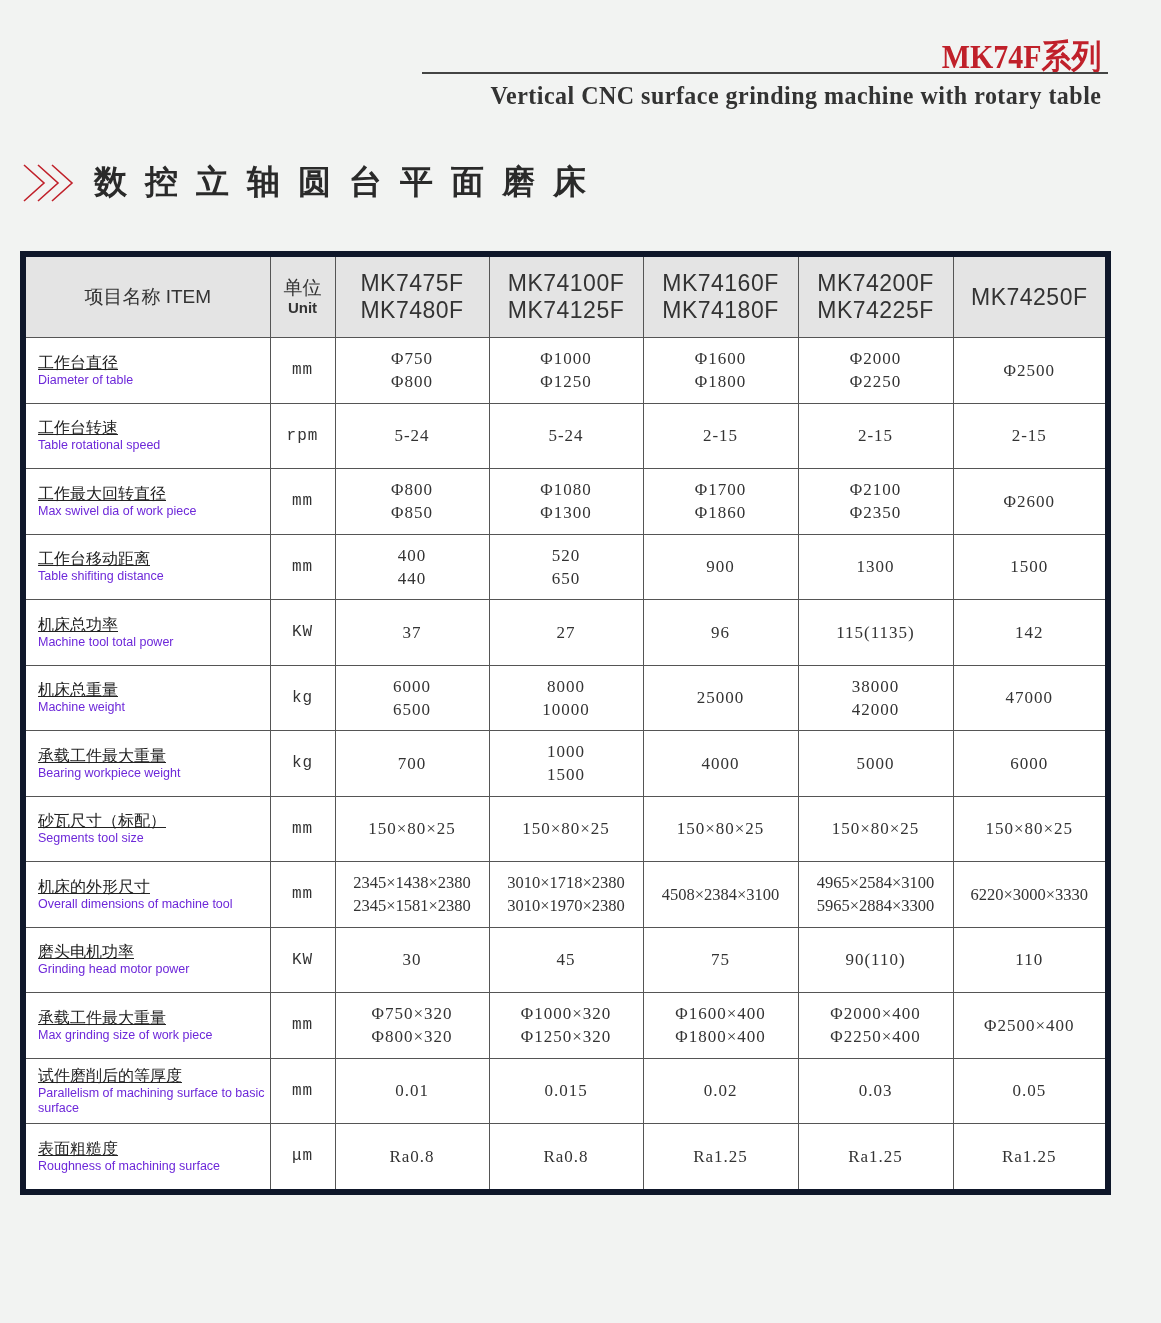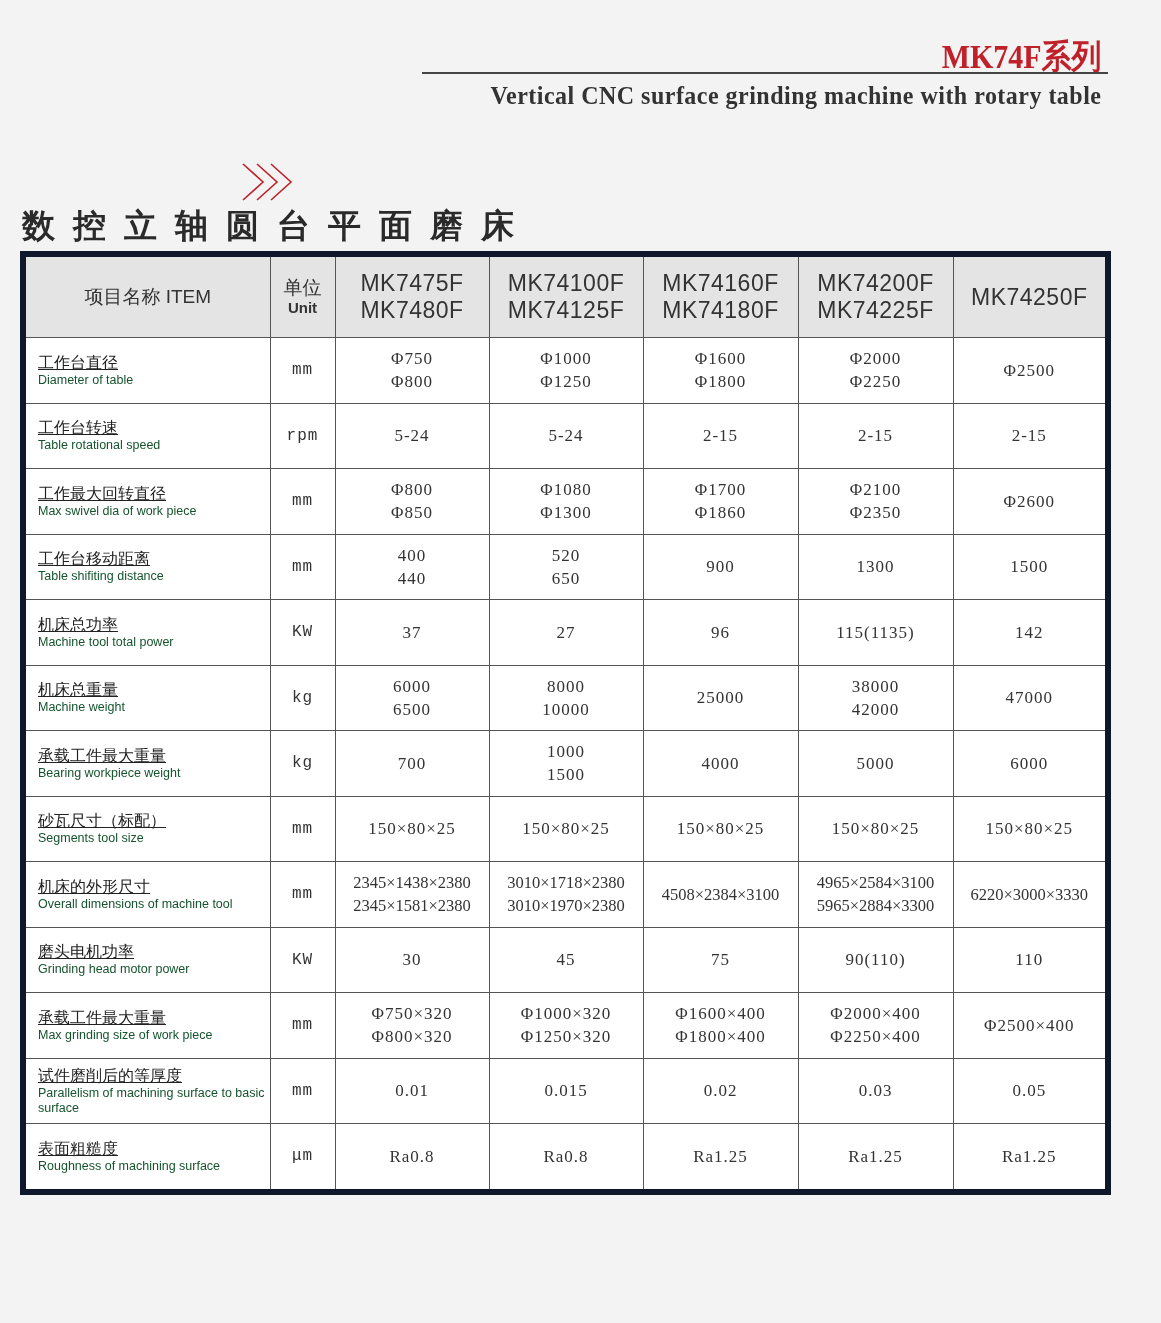--- a/index.html
+++ b/index.html
@@ -24,21 +24,21 @@
   }
   .subtitle-en {
     position: absolute; right: 60px; top: 82px;
     font-family: "Liberation Serif", serif;
     font-weight: bold; font-size: 25px; color: #333;
     letter-spacing: 0.5px;
     transform: scaleX(0.96); transform-origin: right center;
   }
   .section-heading {
     position: absolute; left: 22px; top: 160px;
-    display: flex; align-items: center; flex-direction: column;
+    display: flex; align-items: flex-end;
   }
   .chevrons { width: 62px; height: 44px; margin-right: 10px; }
   .section-title {
     font-family: "DejaVu Serif", serif;
     font-weight: bold; font-size: 33px; letter-spacing: 18px; color: #2a2a2a;
   }
 
   table.spec {
     position: absolute; left: 20px; top: 251px;
     width: 1085px;
@@ -59,21 +59,21 @@
     font-weight: normal;
     color: #333;
   }
   .spec tbody td { height: 64.5px; }
   .h-item { font-size: 19px; }
   .h-unit .cn { font-size: 19px; display: block; line-height: 22px; }
   .h-unit .en { font-size: 15px; display: block; line-height: 18px; font-weight: bold; }
   .h-model { font-size: 23px; line-height: 27px; letter-spacing: 0.5px; }
   .item-cell { text-align: left !important; padding-left: 12px !important; }
   .item-cn { font-size: 16px; display: block; line-height: 20px; color: #222; text-decoration: underline; }
-  .item-en { font-size: 12.5px; display: block; line-height: 15px; color: #14532d; }
+  .item-en { font-size: 12.5px; display: block; line-height: 15px; color: #6d28d9; }
   .unit-cell {
     font-family: Liberation Mono, monospace; font-size: 16px; color: #333; letter-spacing: 1px;
   }
   .val {
     font-family: "Liberation Serif", serif;
     font-size: 17px; line-height: 23px; color: #333; letter-spacing: 1px;
   }
   .val.dim { font-size: 16.5px; letter-spacing: 0; }
   .val span { display: block; }
 </style>

